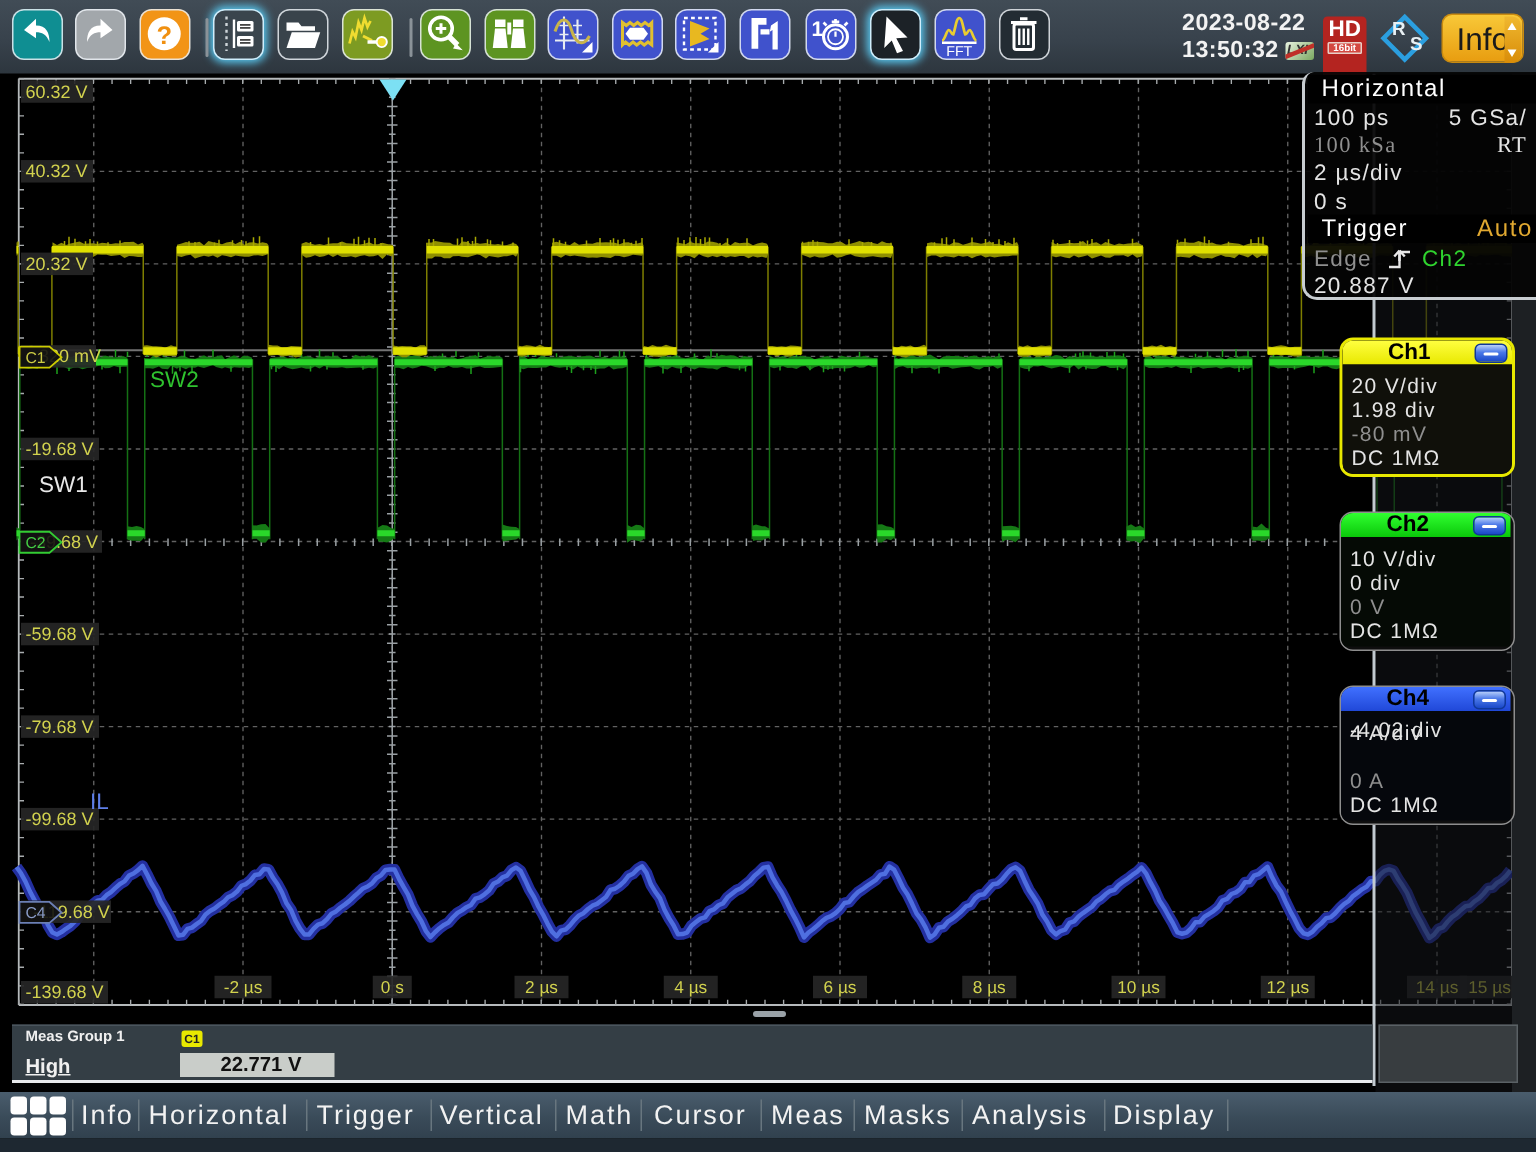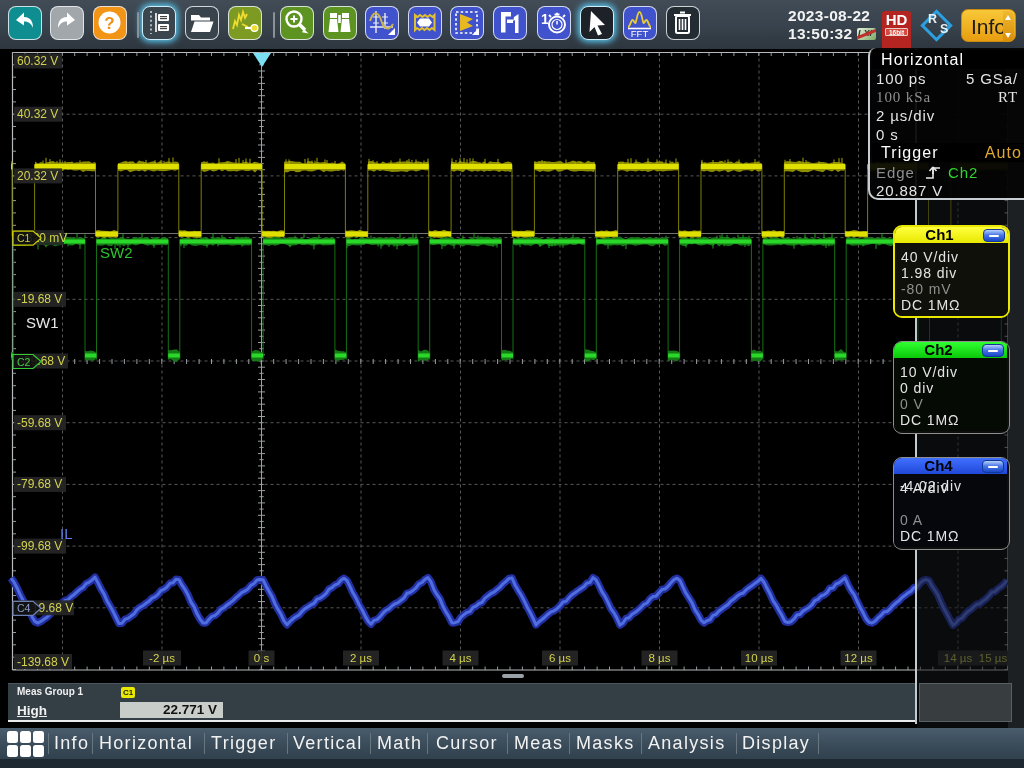--- a/index.html
+++ b/index.html
@@ -35,21 +35,21 @@
 .chrow { position:absolute; left:6px; height:16px; line-height:16px; letter-spacing:0.9px; }
 .chrow.w { color:#e4e4e4; }
 .chrow.g { color:#8f8f8f; }
 #measpanel { position:absolute; left:8px; top:683px; width:907px; height:39px;
   background:#343e45; border-top:1px solid #4a555d; border-bottom:2px solid #e8eaec; }
 #measpanel .t1 { position:absolute; left:9px; top:2px; font-size:10px; font-weight:bold; color:#f0f0f0; }
 #measpanel .c1badge { position:absolute; left:113px; top:3px; width:14px; height:11px; background:#e8e800;
   border-radius:2px; font-size:8px; font-weight:bold; color:#222; text-align:center; line-height:11px; }
 #measpanel .t2 { position:absolute; left:9px; top:19px; font-size:13.5px; font-weight:bold; color:#f0f0f0;text-decoration:underline; }
 #measpanel .val { position:absolute; left:112px; top:18px; width:103px; height:16px; background:#c9cdc9;
-  font-size:13.5px; font-weight:bold; color:#111; text-align:right; line-height:16px; padding-right:6px; }
+  font-size:13.5px; font-weight:bold; color:#111; text-align:right; line-height:16px; padding-right:22px; }
 #botrightpanel { position:absolute; left:919px; top:683px; width:93px; height:39px;
   background:#383d40; border:1px solid #5a6165; }
 #scrollh { position:absolute; left:502px; top:674px; width:22px; height:4px; background:#9aa2a8; border-radius:2px; }
 #menubar { position:absolute; left:0; top:728px; width:1024px; height:31px;
   background:linear-gradient(#4a5d6d,#3a4b59 55%,#31414e); }
 .mitem { position:absolute; top:5px; font-size:18px; letter-spacing:1.3px; color:#f2f2f2; }
 .msep { position:absolute; top:5px; width:1px; height:21px; background:#68767f; }
 .gsq { position:absolute; width:11px; height:12px; background:#fff; border-radius:2.5px; }
 #botstrip { position:absolute; left:0; top:759px; width:1024px; height:9px; background:#1e2831; }
 text { font-family:"Liberation Sans", sans-serif; }
@@ -290,21 +290,21 @@
   <div class="hrow" style="top:132.5px;"><span class="w">20.887 V</span></div>
 </div>
 
 <div class="chbox" style="top:225px;border:2px solid #e8e800;">
   <div class="chhead" style="background:linear-gradient(#ffff40,#e8e800);">Ch1
     <div class="minbtn">
           <div class="minus"></div>
         </div>
   </div>
   <div class="chbody" style="background:#10100a;">
-        <div class="chrow w" style="top:6px;">40 V/div</div>
+        <div class="chrow w" style="top:6px;">20 V/div</div>
         <div class="chrow w" style="top:22px;">1.98 div</div>
         <div class="chrow g" style="top:38px;">-80 mV</div>
         <div class="chrow w" style="top:54px;">DC 1MΩ</div>
       </div>
 </div>
 <div class="chbox" style="top:341px;border:1.5px solid #8e8e8e;">
   <div class="chhead" style="background:linear-gradient(#30ff30,#0ac80a);">Ch2
     <div class="minbtn">
           <div class="minus"></div>
         </div>

